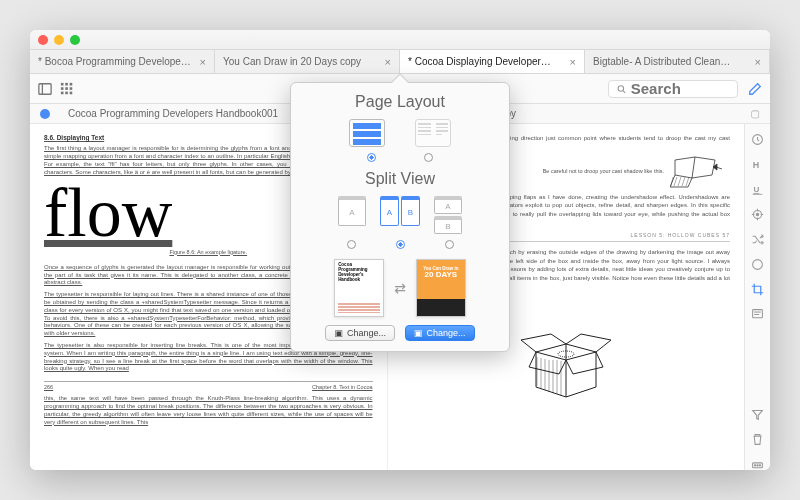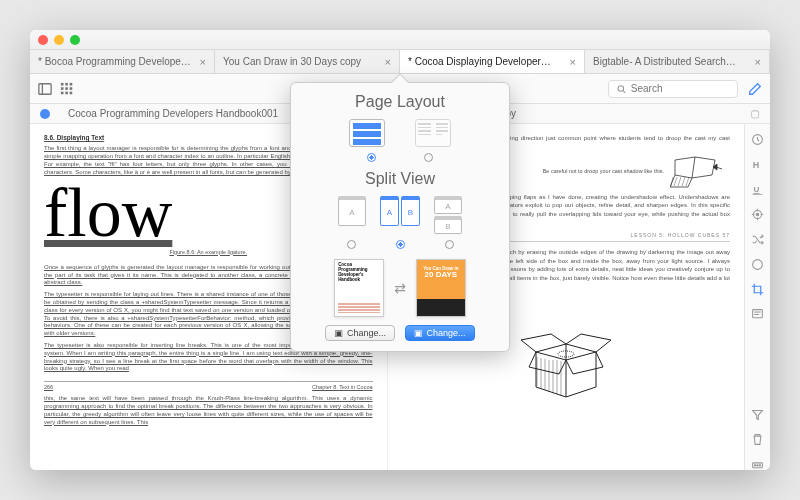--- a/index.html
+++ b/index.html
@@ -13,21 +13,21 @@
 .tab { flex: 1; display: flex; align-items: center; justify-content: space-between; padding: 0 8px; border-right: 1px solid #d8d8d8; color: #666; cursor: pointer; min-width: 0; }
 .tab.active { background: #fff; color: #222; }
 .tab-label { white-space: nowrap; overflow: hidden; text-overflow: ellipsis; }
 .tab-close { color: #888; font-size: 11px; margin-left: 4px; }
 .toolbar { height: 30px; background: #fafafa; border-bottom: 1px solid #e0e0e0; display: flex; align-items: center; padding: 0 8px; gap: 10px; }
 .tb-group { display: flex; gap: 8px; align-items: center; }
 .tb-icon { width: 14px; height: 14px; color: #777; cursor: pointer; display: flex; align-items: center; justify-content: center; }
 .tb-spacer { flex: 1; }
 .search { display: flex; align-items: center; gap: 5px; background: #fff; border: 1px solid #ddd; border-radius: 4px; padding: 2px 8px; width: 130px; height: 18px; }
 .search svg { width: 10px; height: 10px; color: #999; }
-.search input { border: none; outline: none; font-size: 10px; width: 100%; background: transparent; }
+.search input { border: none; outline: none; font-size: 15px; width: 100%; background: transparent; font-weight: bold; }
 .pencil { color: #4a8cf7; }
 .headers { height: 20px; background: #f9f9f9; border-bottom: 1px solid #e5e5e5; display: flex; font-size: 10px; color: #666; }
 .header-col { flex: 1; display: flex; align-items: center; padding: 0 10px; border-right: 1px solid #eee; gap: 18px; }
 .header-col .blue-dot { width: 10px; height: 10px; border-radius: 50%; background: #4a8cf7; }
 .header-col .folder-ic { margin-left: auto; color: #aaa; }
 .content { flex: 1; display: flex; position: relative; overflow: hidden; }
 .page { flex: 1; background: #fff; border-right: 1px solid #eee; padding: 10px 14px; font-size: 6px; color: #555; line-height: 1.3; overflow: hidden; font-family: Georgia, serif; text-decoration: underline; }
 .page h6 { font-size: 6.5px; margin-bottom: 3px; color: #333; font-weight: bold; }
 .page p { margin-bottom: 4px; text-align: justify; }
 .flow { font-family: Georgia, serif; font-size: 70px; color: #000; line-height: 0.8; margin: 8px 0; font-weight: 400; }
@@ -79,29 +79,29 @@
       <div class="light green"></div>
     </div>
   </div>
 
   <div class="tabbar">
     <div class="tab">
         <span class="tab-label">* Bocoa Programming Develope…</span>
         <span class="tab-close">×</span>
       </div>
     <div class="tab">
-        <span class="tab-label">You Can Draw in 30 Days copy</span>
+        <span class="tab-label">You Can Draw in 20 Days copy</span>
         <span class="tab-close">×</span>
       </div>
     <div class="tab active">
         <span class="tab-label">* Cocoa Displaying Developer…</span>
         <span class="tab-close">×</span>
       </div>
     <div class="tab">
-        <span class="tab-label">Bigtable- A Distributed Search…</span>
+        <span class="tab-label">Bigtable- A Distributed Clean…</span>
         <span class="tab-close">×</span>
       </div>
   </div>
 
   <div class="toolbar">
     <div class="tb-group">
       <div class="tb-icon">
           <svg viewBox="0 0 16 16" fill="none" stroke="currentColor" stroke-width="1.5">
             <rect x="1" y="2" width="14" height="12" rx="1"></rect>
             <line x1="5" y1="2" x2="5" y2="14"></line>

